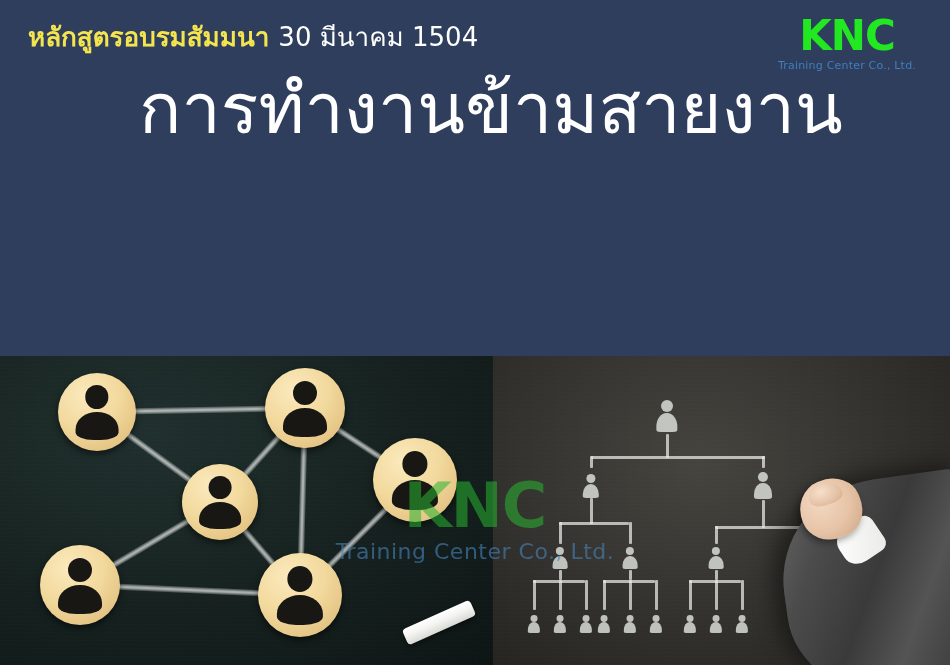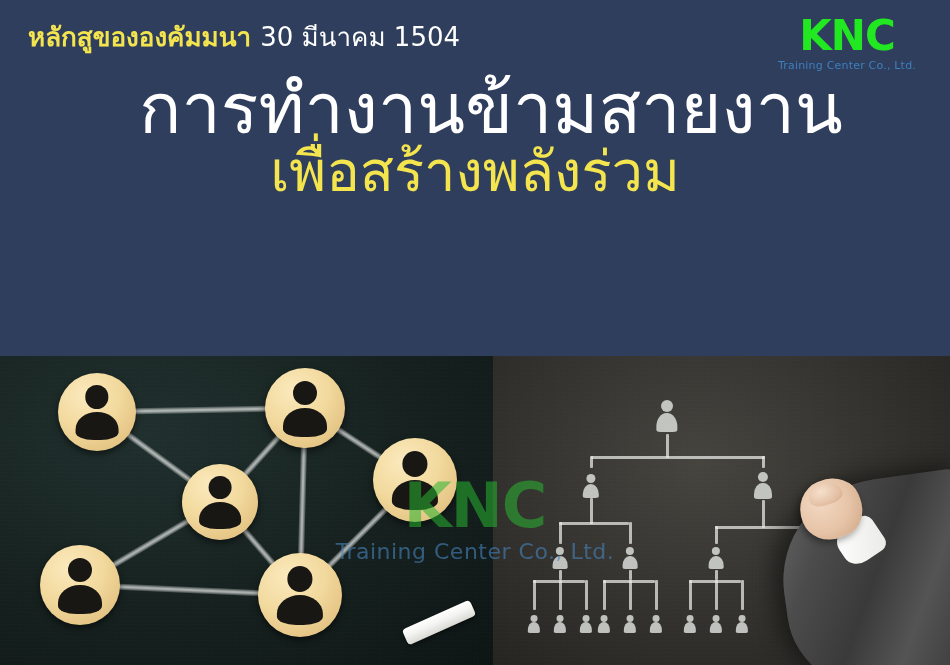--- a/index.html
+++ b/index.html
@@ -191,32 +191,31 @@
   }
 </style>
 </head>
 <body>
 
 <div id="poster">
 
   <div id="header">
 
     <div id="eyebrow">
-      <span class="course">หลักสูขององคัมมนา</span>
+      <span class="course">หลักสูตรอบรมสัมมนา</span>
       <span class="date">30 มีนาคม 1504</span>
     </div>
 
     <div id="logo">
       <div id="logo-mark">KNC</div>
       <div id="logo-sub">Training Center Co., Ltd.</div>
     </div>
 
     <div id="title-block">
       <span class="tline tline-1">การทำงานข้ามสายงาน</span>
-      <span class="tline tline-2">เพื่อสร้างพลังร่วม</span>
     </div>
   </div>
 
   <div id="photos">
 
     <div class="photo" id="photo-left">
       <div class="grain"></div>
       <div id="edges-layer">
           <div class="chalk-line" style="left: 97px; top: 53px; width: 208.038px; height: 6px; transform: rotate(-1.10171deg);"></div>
           <div class="chalk-line" style="left: 97px; top: 53px; width: 152.411px; height: 6px; transform: rotate(36.1932deg);"></div>

